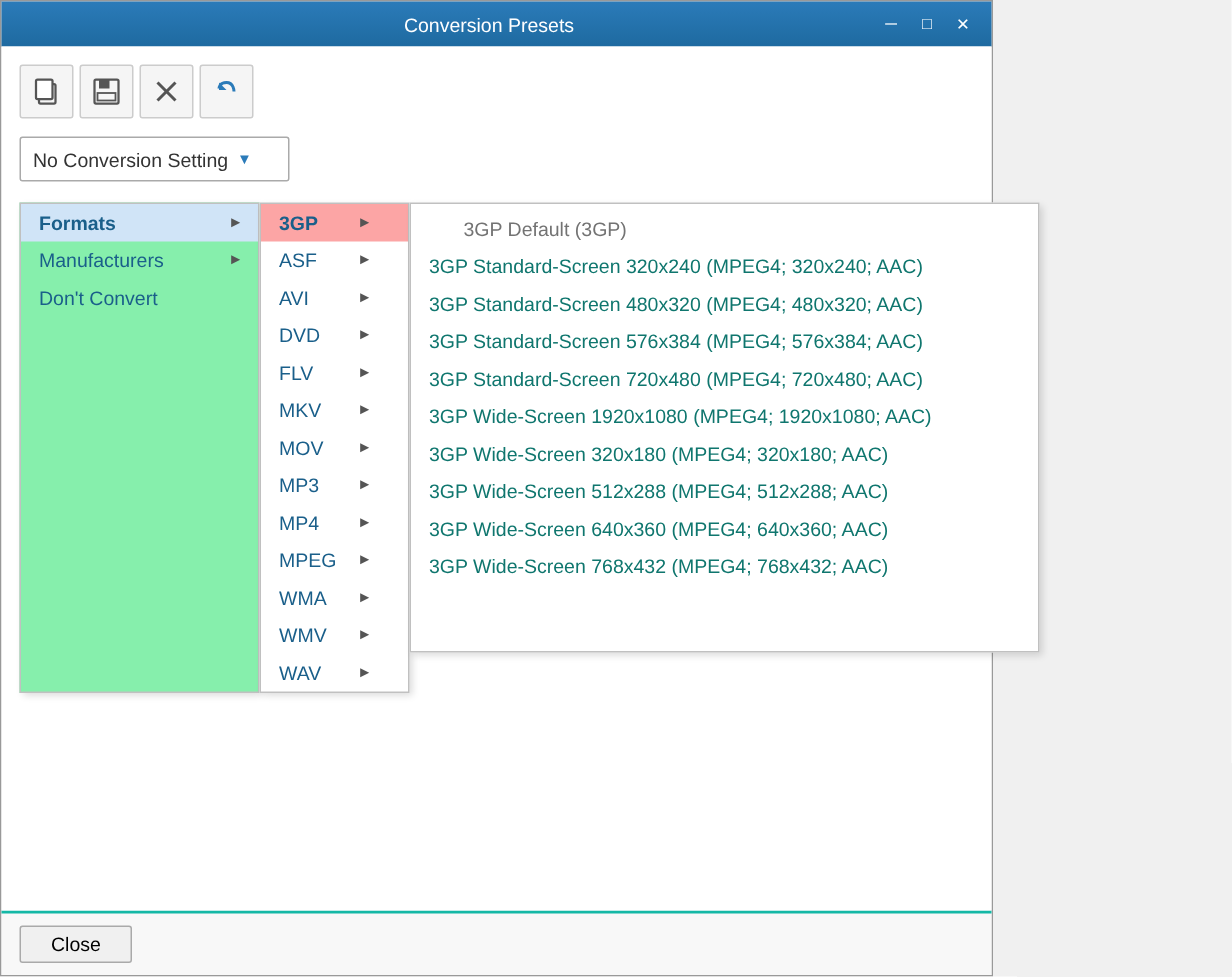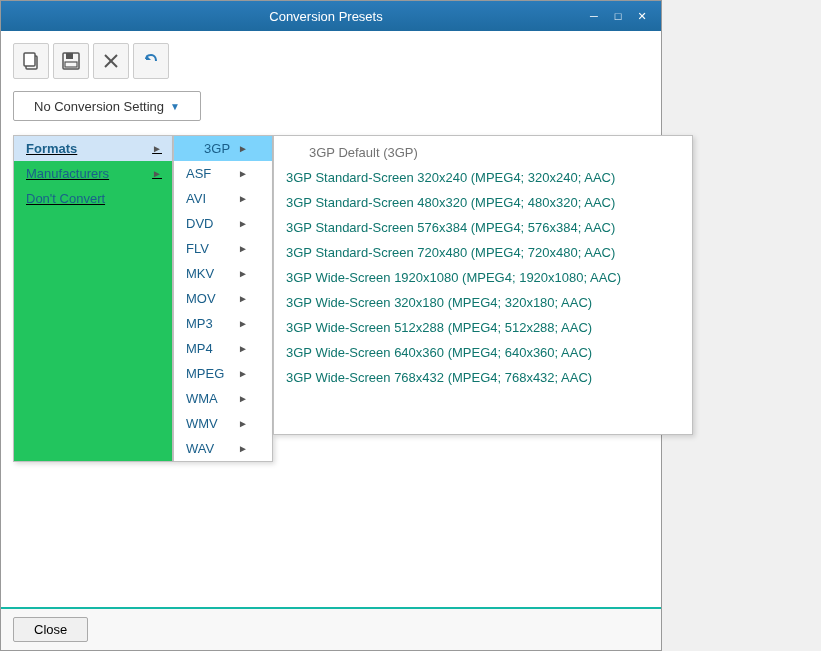--- a/index.html
+++ b/index.html
@@ -95,46 +95,45 @@
       color: #555;
       border-radius: 2px;
     }
 
     .dropdown-btn {
       display: flex;
       align-items: center;
       gap: 6px;
       border: 1px solid #aaa;
       background: #fff;
-      padding: 4px 20px;
+      padding: 4px 8px;
       cursor: pointer;
       font-size: 13px;
       color: #333;
       min-width: 180px;
       height: 30px;
       border-radius: 2px;
     }
 
     .dropdown-arrow {
       color: #2b7bb9;
       font-size: 10px;
     }
 
     .menu-container {
       display: flex;
       position: relative;
       margin-top: 4px;
     }
 
     .menu-level1 {
-      background: #22c55e;
+      background: #86efac;
       border: 1px solid #c0c0c0;
       min-width: 160px;
       box-shadow: 2px 2px 5px rgba(0,0,0,0.15);
-      text-decoration: underline;
     }
 
     .menu-item {
       padding: 5px 10px 5px 12px;
       display: flex;
       align-items: center;
       justify-content: space-between;
       cursor: pointer;
       color: #1a5f8a;
       white-space: nowrap;
@@ -160,23 +159,22 @@
       border: 1px solid #c0c0c0;
       min-width: 100px;
       box-shadow: 2px 2px 5px rgba(0,0,0,0.15);
     }
 
     .menu-level2 .menu-item {
       padding: 5px 24px 5px 12px;
     }
 
     .menu-level2 .menu-item.active {
-      background: #7dd3fc;
-      font-weight: normal;
-      justify-content: flex-end;
+      background: #fca5a5;
+      font-weight: bold;
     }
 
     .submenu-panel {
       background: #fff;
       border: 1px solid #c0c0c0;
       min-width: 420px;
       max-height: 300px;
       overflow-y: auto;
       box-shadow: 2px 2px 5px rgba(0,0,0,0.15);
       padding: 4px 0;

